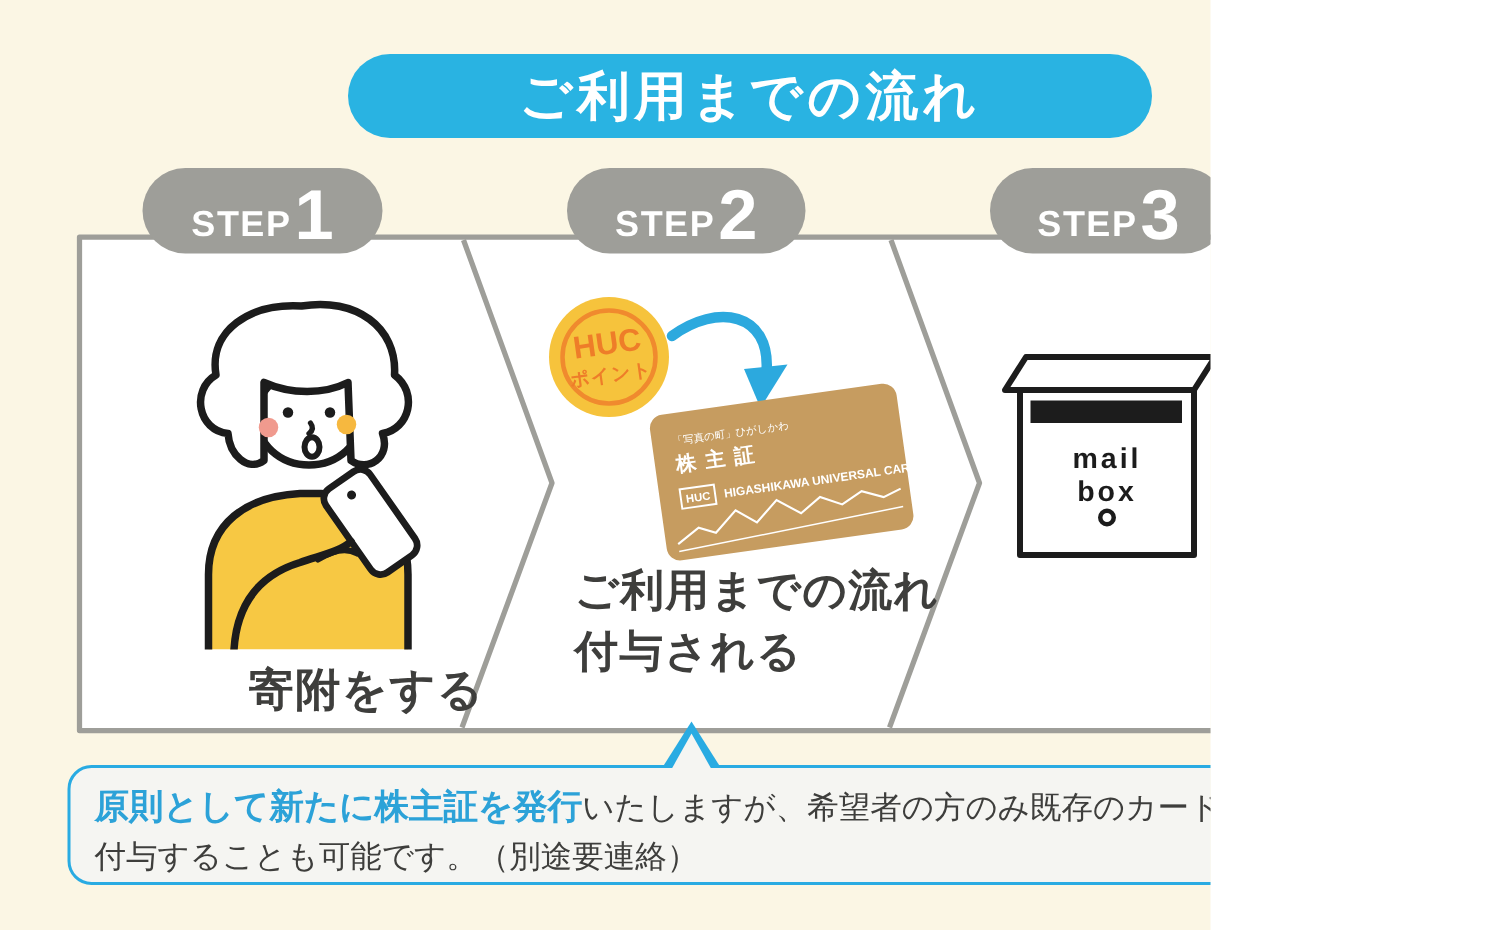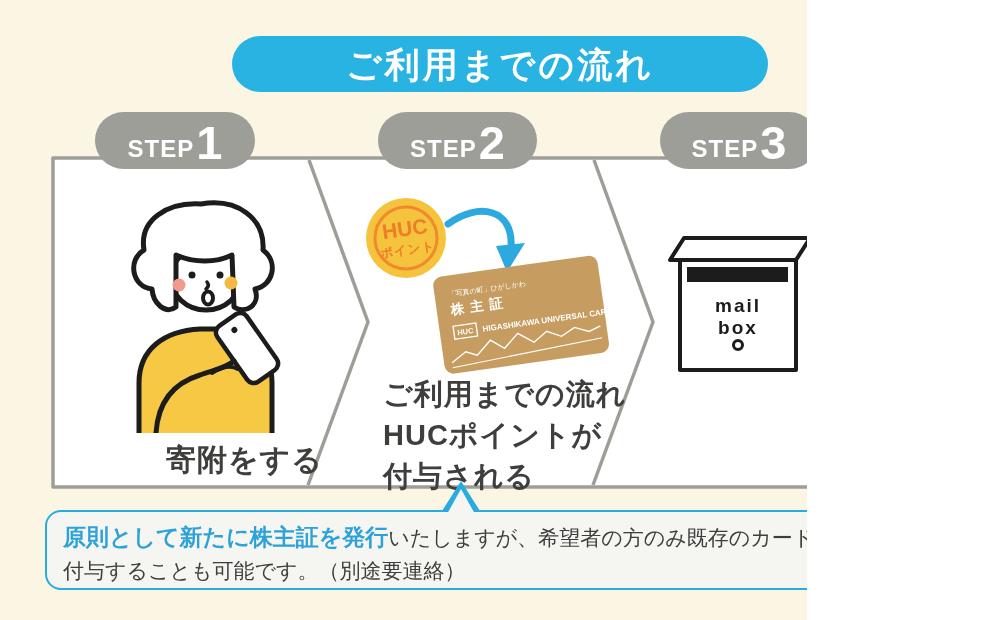--- a/index.html
+++ b/index.html
@@ -140,21 +140,20 @@
       </g>
       <path d="M212,148 q10,-8 20,-2 q8,6 2,14 q-8,8 -18,4" fill="#FFFFFF" stroke-width="4"></path>
     </g>
   </svg>
 
   <div class="caption cap-1">
     <div>寄附をする</div>
   </div>
   <div class="caption cap-2">
     <div>ご利用までの流れ</div>
-    <div>HUCポイントが</div>
     <div>付与される</div>
   </div>
 
   <div class="note-box">
     <span class="note-line">
       <span class="note-highlight">原則として新たに株主証を発行</span><span>いたしますが、希望者の方のみ既存のカードやアプリにポイントを</span>
     </span>
     <span class="note-line">付与することも可能です。（別途要連絡）</span>
   </div>
   <div class="notch-outer"></div>

